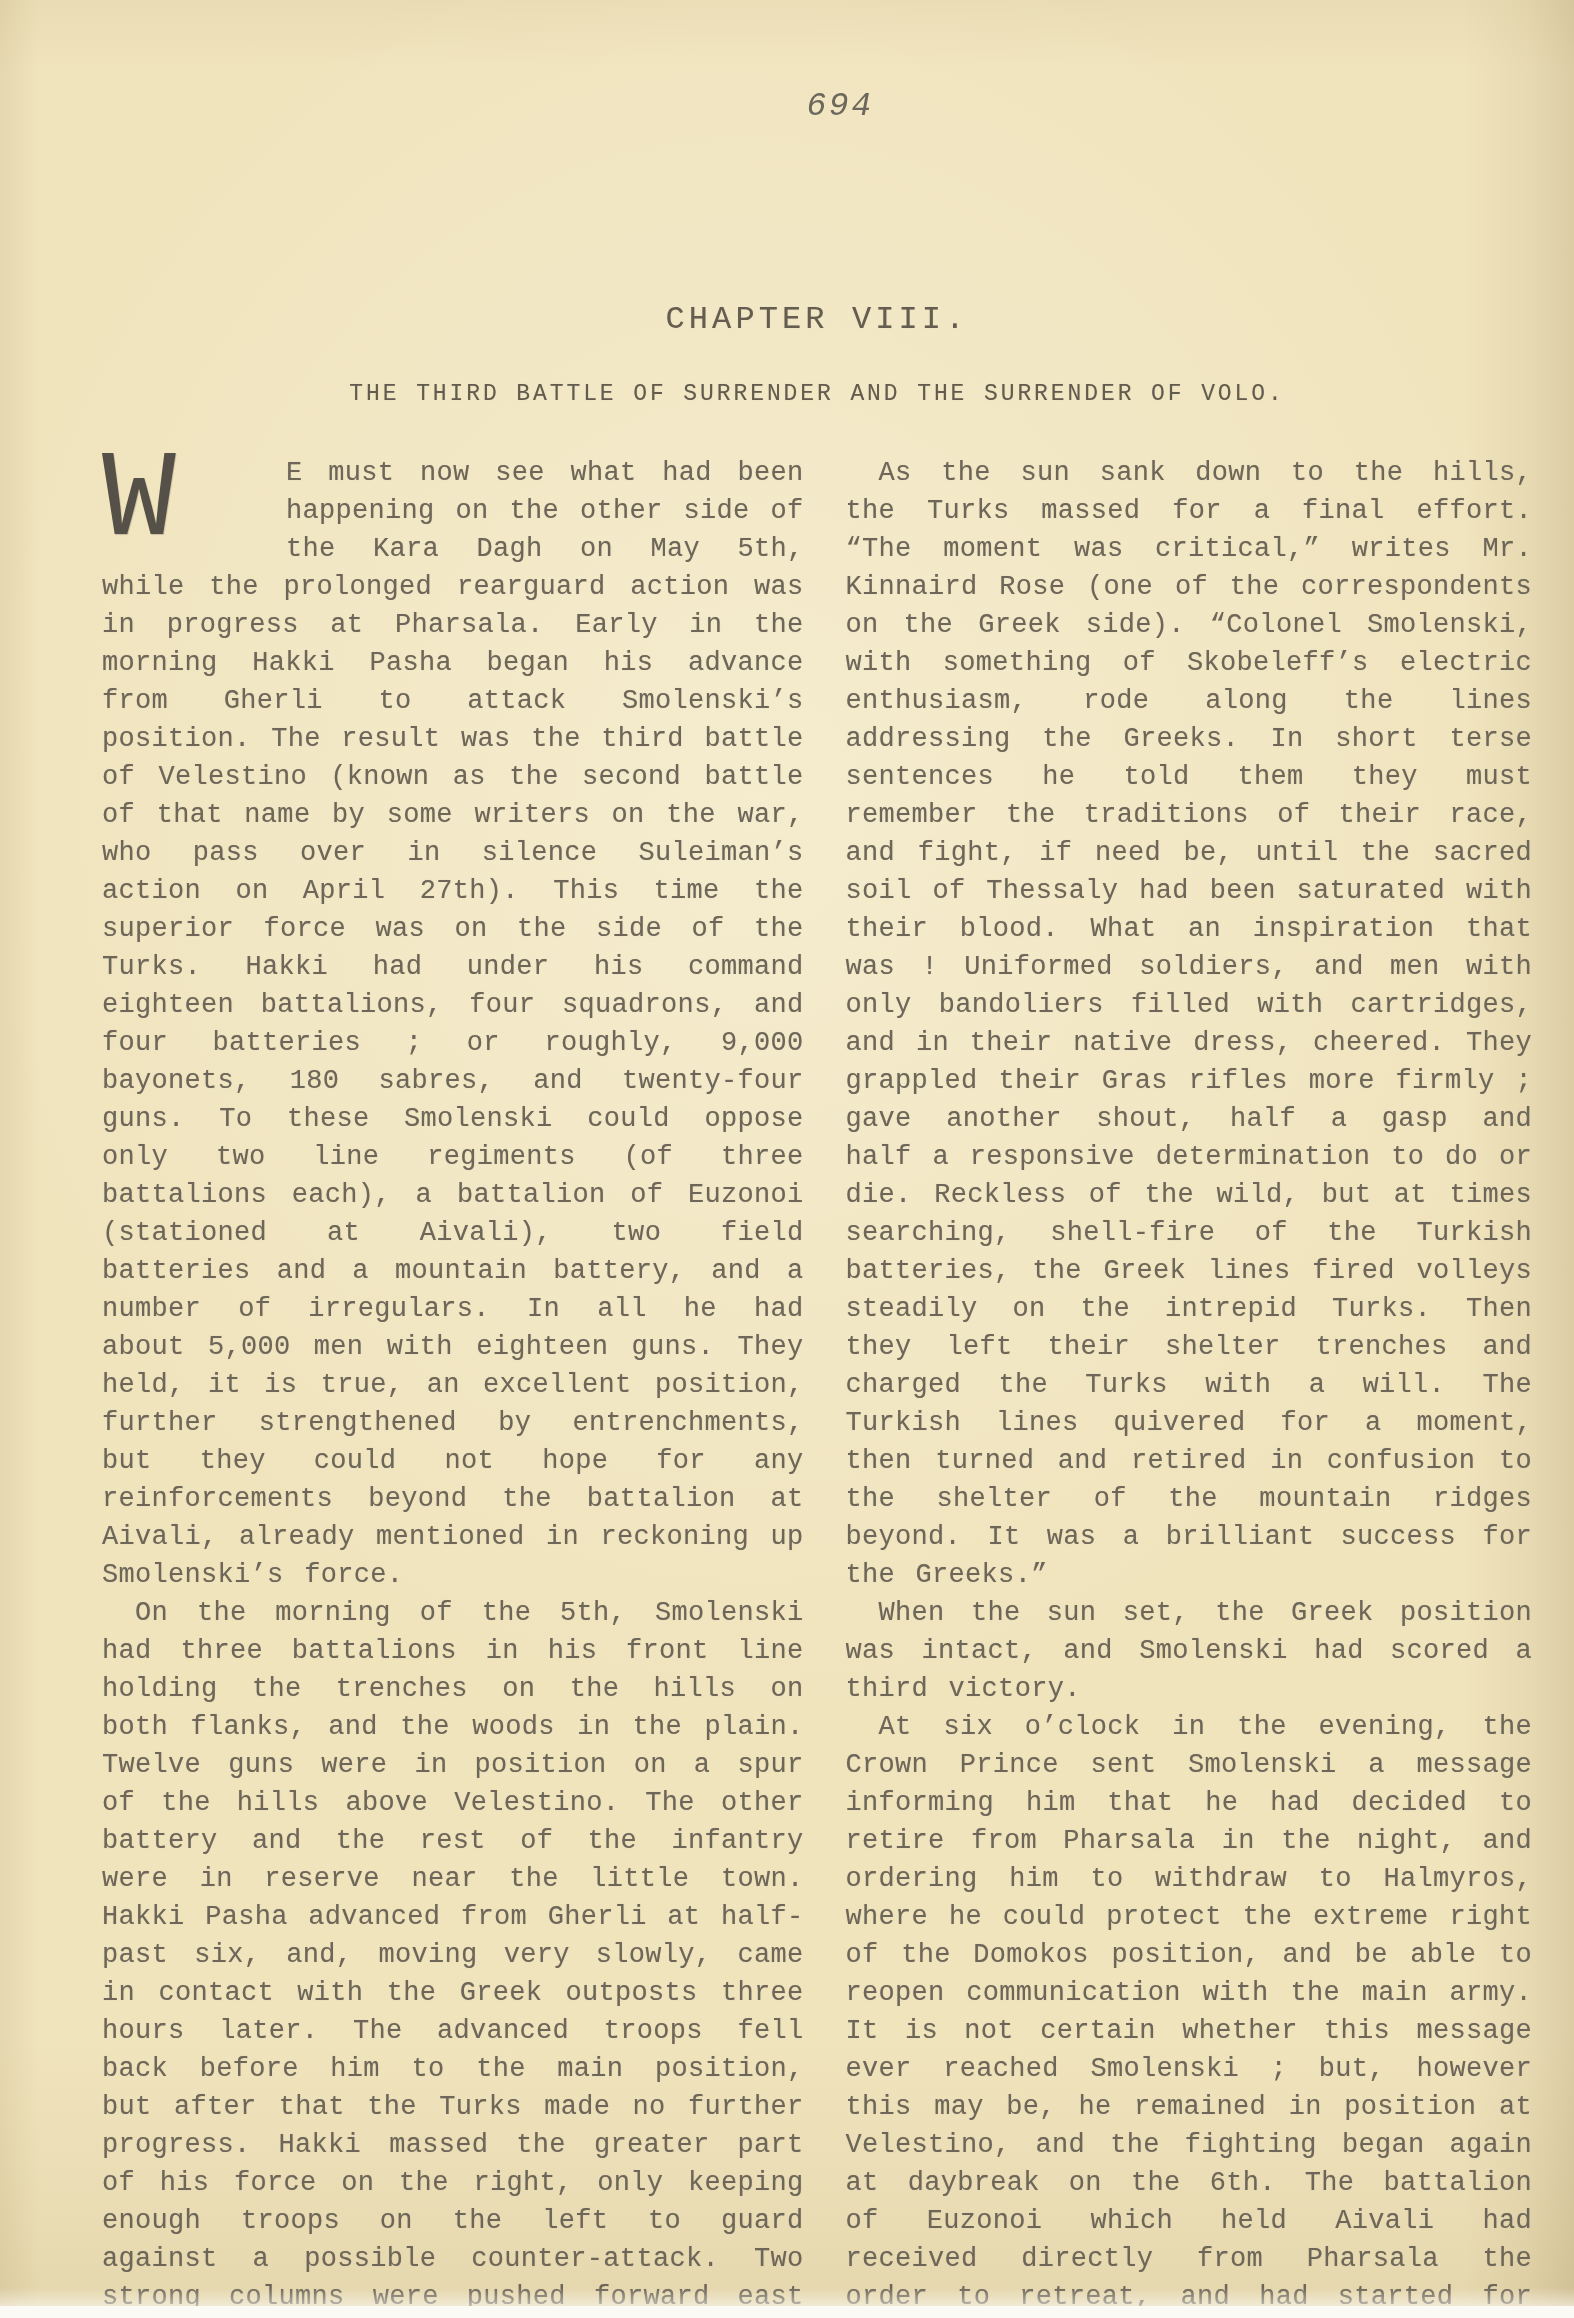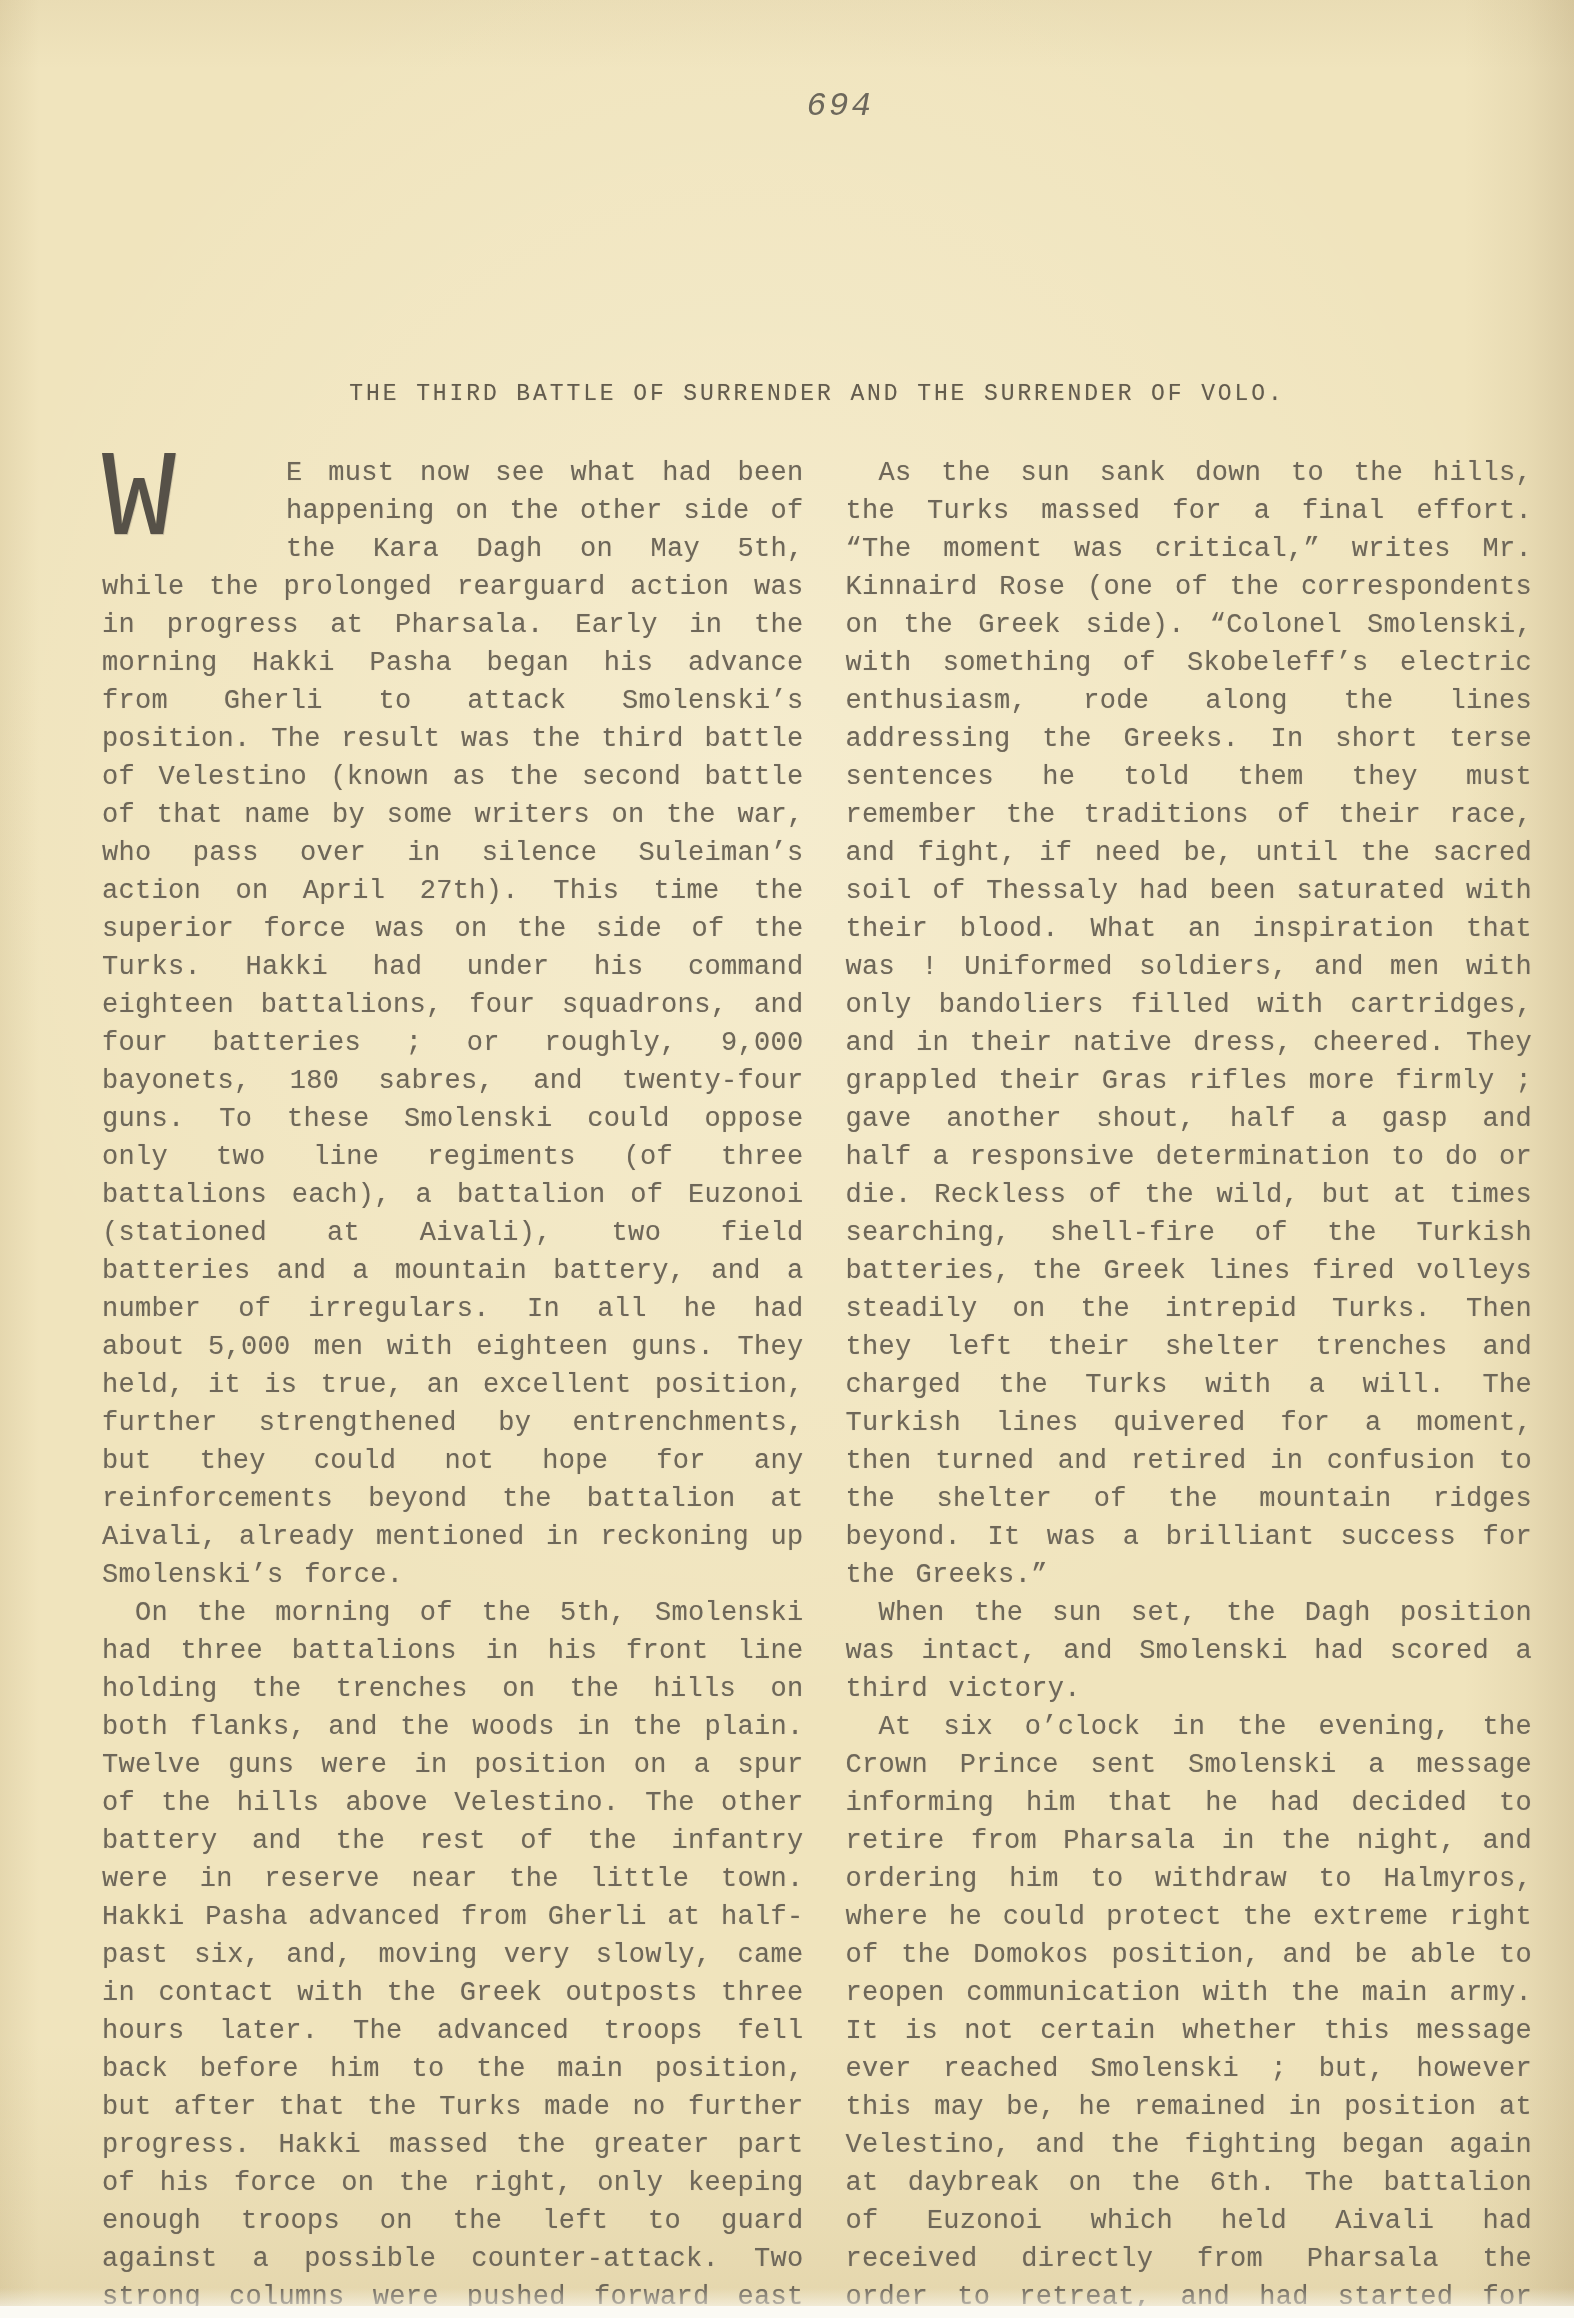--- a/index.html
+++ b/index.html
@@ -98,33 +98,34 @@
     background: linear-gradient(to bottom, rgba(251,250,244,0), rgba(251,250,244,0.55));
   }
 </style>
 </head>
 <body>
 
 <div class="page">
 
   <div class="folio">694</div>
 
+  <h1 class="chapter">CHAPTER VIII.</h1>
 
   <h2 class="subtitle">THE THIRD BATTLE OF SURRENDER AND THE SURRENDER OF VOLO.</h2>
 
   <div class="columns">
 
     <div class="col col-left">
       <p class="para"><span class="dropcap">W</span><span>E must now see what had been happening on the other side of the Kara Dagh on May 5th, while the prolonged rearguard action was in progress at Pharsala.  Early in the morning Hakki Pasha began his advance from Gherli to attack Smolenski’s position.  The result was the third battle of Velestino (known as the second battle of that name by some writers on the war, who pass over in silence Suleiman’s action on April 27th).  This time the superior force was on the side of the Turks.  Hakki had under his command eighteen battalions, four squadrons, and four batteries ; or roughly, 9,000 bayonets, 180 sabres, and twenty-four guns.  To these Smolenski could oppose only two line regiments (of three battalions each), a battalion of Euzonoi (stationed at Aivali), two field batteries and a mountain battery, and a number of irregulars.  In all he had about 5,000 men with eighteen guns.  They held, it is true, an excellent position, further strengthened by entrenchments, but they could not hope for any reinforcements beyond the battalion at Aivali, already mentioned in reckoning up Smolenski’s force.</span></p>
       <p class="para para-indent">On the morning of the 5th, Smolenski had three battalions in his front line holding the trenches on the hills on both flanks, and the woods in the plain.  Twelve guns were in position on a spur of the hills above Velestino.  The other battery and the rest of the infantry were in reserve near the little town.  Hakki Pasha advanced from Gherli at half-past six, and, moving very slowly, came in contact with the Greek outposts three hours later.  The advanced troops fell back before him to the main position, but after that the Turks made no further progress.  Hakki massed the greater part of his force on the right, only keeping enough troops on the left to guard against a possible counter-attack.  Two strong columns were pushed forward east of the railway, supported by the fire of all the four batteries.  One column made repeated attacks on the hamlet of Kephalo, the other strove to gain the high ground and turn and force back the Greek left.  Attack after attack was steadily met and repulsed.</p>
     </div>
 
     <div class="col col-right">
       <p class="para para-indent">As the sun sank down to the hills, the Turks massed for a final effort.  “The moment was critical,” writes Mr. Kinnaird Rose (one of the correspondents on the Greek side).  “Colonel Smolenski, with something of Skobeleff’s electric enthusiasm, rode along the lines addressing the Greeks.  In short terse sentences he told them they must remember the traditions of their race, and fight, if need be, until the sacred soil of Thessaly had been saturated with their blood.  What an inspiration that was !  Uniformed soldiers, and men with only bandoliers filled with cartridges, and in their native dress, cheered.  They grappled their Gras rifles more firmly ; gave another shout, half a gasp and half a responsive determination to do or die.  Reckless of the wild, but at times searching, shell-fire of the Turkish batteries, the Greek lines fired volleys steadily on the intrepid Turks.  Then they left their shelter trenches and charged the Turks with a will.  The Turkish lines quivered for a moment, then turned and retired in confusion to the shelter of the mountain ridges beyond.  It was a brilliant success for the Greeks.”</p>
-      <p class="para para-indent">When the sun set, the Dagh position was intact, and Smolenski had scored a third victory.</p>
+      <p class="para para-indent">When the sun set, the Greek position was intact, and Smolenski had scored a third victory.</p>
       <p class="para para-indent">At six o’clock in the evening, the Crown Prince sent Smolenski a message informing him that he had decided to retire from Pharsala in the night, and ordering him to withdraw to Halmyros, where he could protect the extreme right of the Domokos position, and be able to reopen communication with the main army.  It is not certain whether this message ever reached Smolenski ; but, however this may be, he remained in position at Velestino, and the fighting began again at daybreak on the 6th.  The battalion of Euzonoi which held Aivali had received directly from Pharsala the order to retreat, and had started for Halmyros, without informing Smolenski, who had only his six regular battalions and the volunteers at Velestino.  Nevertheless, he held his own against the Turkish attacks till the afternoon.  It was only at three o’clock that the Turks at last gained a</p>
     </div>
 
   </div>
 
   <div class="scan-edge-bottom-fade"></div>
   <div class="scan-edge-bottom"></div>
 
 </div>
 

